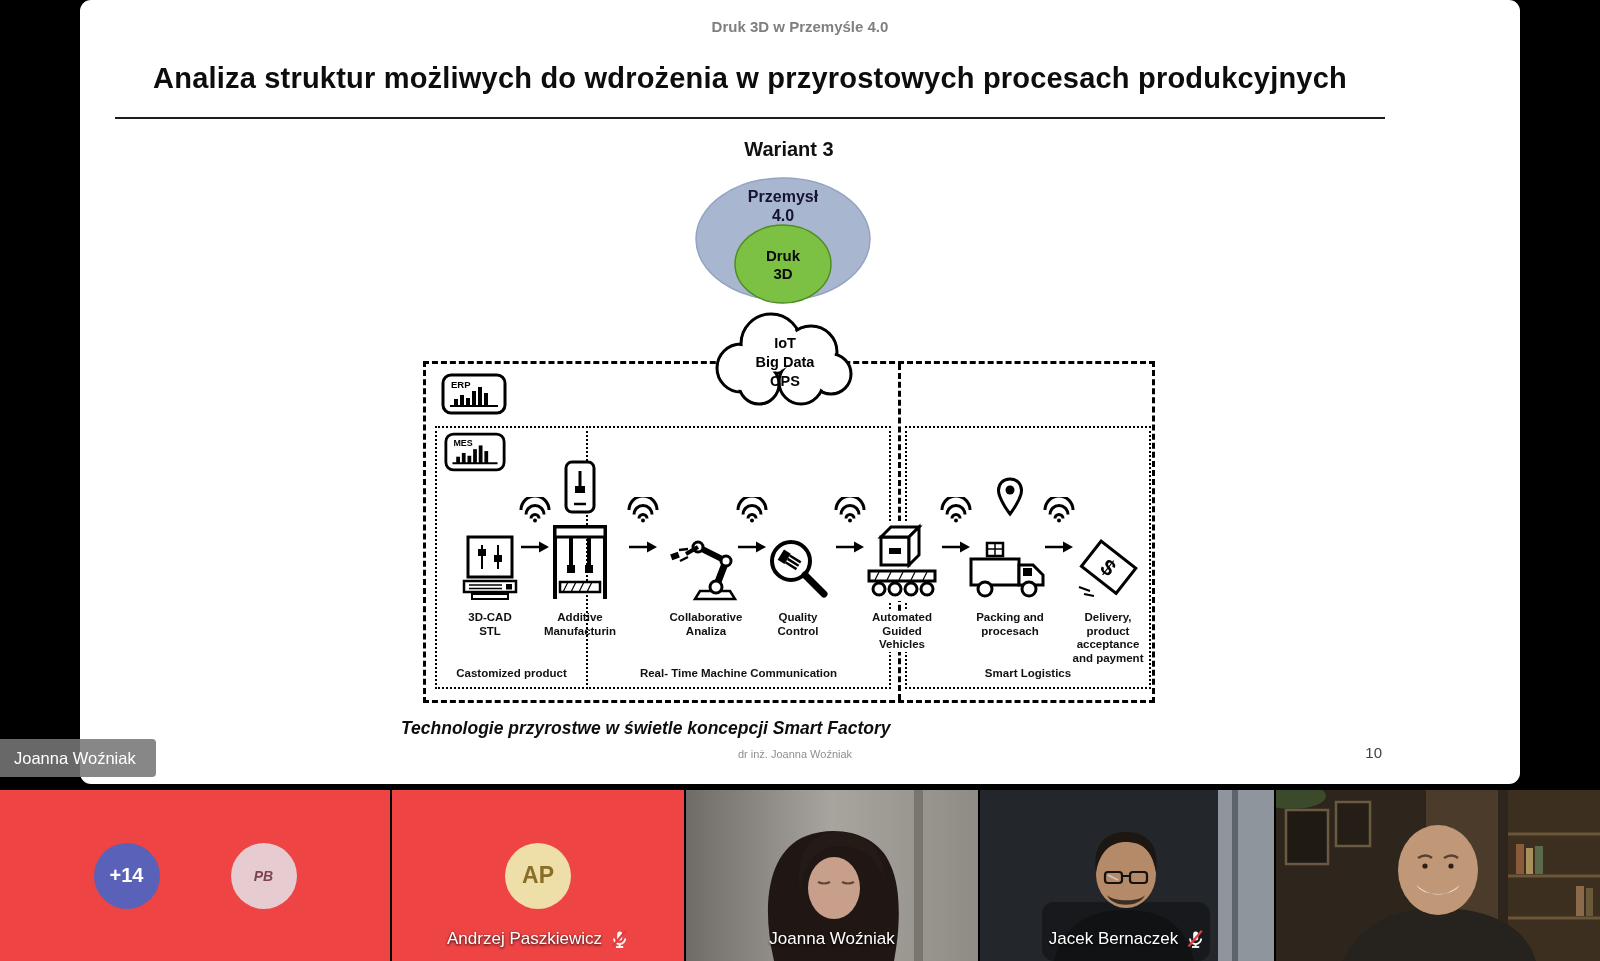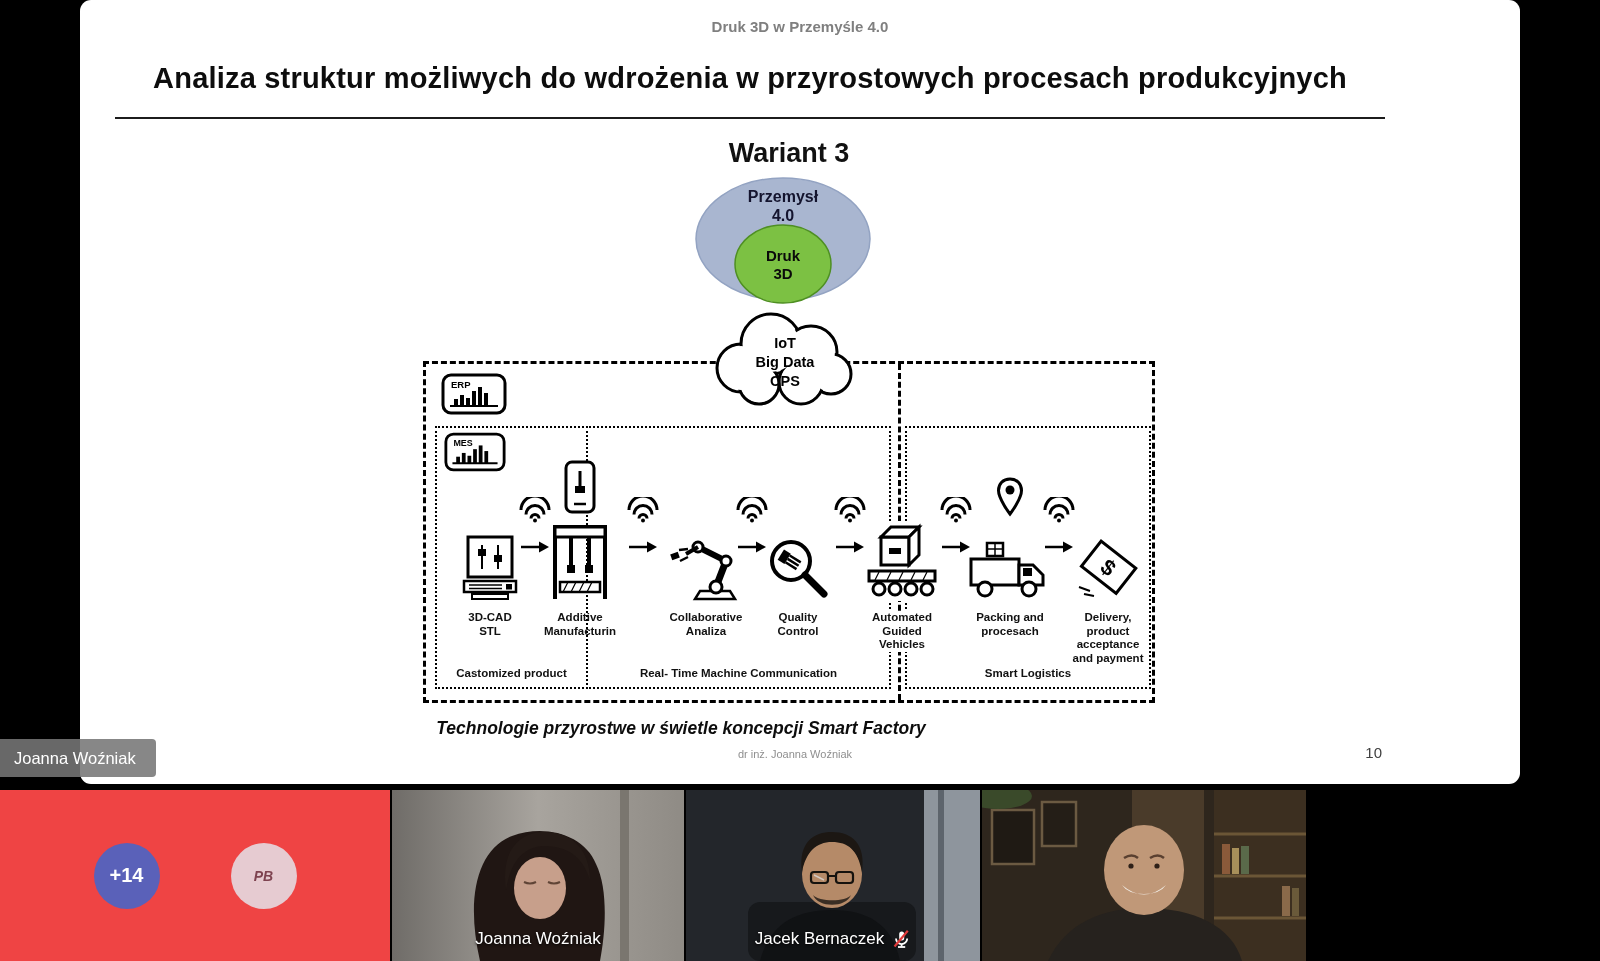--- a/index.html
+++ b/index.html
@@ -8,21 +8,21 @@
 
   
   .slide{position:absolute;left:80px;top:0;width:1440px;height:784px;background:#ffffff;border-radius:11px;}
   .deck-title{position:absolute;top:18px;left:0;right:0;text-align:center;
               color:#7f7f7f;font-weight:bold;font-size:15px;}
   .slide-title{position:absolute;top:62px;left:35px;width:1270px;text-align:center;
                font-size:29px;font-weight:bold;color:#0d0d0d;letter-spacing:0.2px;}
   .title-rule{position:absolute;top:117px;left:35px;width:1270px;border-top:2.5px solid #1c1c1c;}
 
   .diagram{position:absolute;left:343px;top:138px;width:732px;height:585px;}
-  .variant{position:absolute;top:0;left:0;right:0;text-align:center;font-size:27px;font-weight:bold;}
+  .variant{position:absolute;top:0;left:0;right:0;text-align:center;font-size:20px;font-weight:bold;}
   .venn{position:absolute;left:270px;top:38px;}
   .cloud{position:absolute;left:282px;top:168px;z-index:5;}
 
   .flow-box{position:absolute;left:0;top:223px;width:732px;height:342px;
             border:3px dashed #000;box-sizing:border-box;}
   .dotted-box{position:absolute;border:2.5px dotted #000;box-sizing:border-box;}
   .box-custom{left:9px;top:62px;width:153px;height:263px;}
   .box-rtc{left:160px;top:62px;width:305px;height:263px;}
   .box-logistics{left:479px;top:62px;width:246px;height:263px;}
   .v-divider{position:absolute;left:472px;top:0;height:336px;border-left:3px dashed #000;}
@@ -32,21 +32,21 @@
   .sys-mes{left:18px;top:68px;}
 
   .step-icon{position:absolute;}
   .step-label{position:absolute;top:247px;text-align:center;font-size:11.5px;font-weight:bold;
               line-height:13.5px;white-space:pre-line;}
   .group-label{position:absolute;bottom:8px;left:0;right:0;text-align:center;
                font-size:11.5px;font-weight:bold;}
   .wifi{position:absolute;top:133px;}
   .flow-arrow{position:absolute;top:176px;}
 
-  .caption{position:absolute;left:321px;top:718px;width:560px;text-align:center;
+  .caption{position:absolute;left:321px;top:718px;width:560px;text-align:left;
            font-size:17.5px;font-weight:bold;font-style:italic;color:#0d0d0d;}
   .footer-author{position:absolute;top:748px;left:555px;width:320px;text-align:center;
                  color:#8f8f8f;font-size:11px;}
   .page-num{position:absolute;top:744px;right:138px;color:#404040;font-size:15px;}
 
   .speaker-tag{position:absolute;left:0;top:739px;height:38px;line-height:38px;
                padding:0 20px 0 14px;background:rgba(118,118,118,0.88);color:#fff;
                font-size:16.5px;border-radius:0 4px 4px 0;z-index:20;}
 
   
@@ -325,20 +325,35 @@
 
   <div class="strip">
 
     <div class="tile" style="width:390px">
       <div class="avatar-row">
         <div class="avatar avatar-overflow">+14</div>
         <div class="avatar avatar-pb">PB</div>
       </div>
     </div>
 
+    <div class="tile" style="width:292px">
+      <div class="avatar-center">
+        <div class="avatar avatar-ap">AP</div>
+      </div>
+      <div class="name-label">
+        <span>Andrzej Paszkiewicz</span>
+        <svg width="20" height="20" viewBox="0 0 20 20">
+          <rect x="8.2" y="2.5" width="5" height="9" rx="2.5" fill="#fff"></rect>
+          <path d="M5 9.5 a5.6 5.6 0 0 0 11.2 0" fill="none" stroke="#fff" stroke-width="1.8"></path>
+          <line x1="10.6" y1="15" x2="10.6" y2="17.6" stroke="#fff" stroke-width="1.8"></line>
+          <line x1="7" y1="18" x2="14.2" y2="18" stroke="#fff" stroke-width="1.8"></line>
+          <line x1="3.5" y1="17.5" x2="16.8" y2="1.8" stroke="#e23b3b" stroke-width="2.2"></line>
+        </svg>
+      </div>
+    </div>
 
     <div class="tile tile-video" style="width:292px">
       <svg class="video-fill" viewBox="0 0 292 171" preserveAspectRatio="none">
         <defs>
           <linearGradient id="wallJ" x1="0" y1="0" x2="1" y2="0">
             <stop offset="0" stop-color="#6f6c68"></stop>
               <stop offset="0.5" stop-color="#a8a49e"></stop>
               <stop offset="1" stop-color="#8f8b85"></stop>
           </linearGradient>
         </defs>

